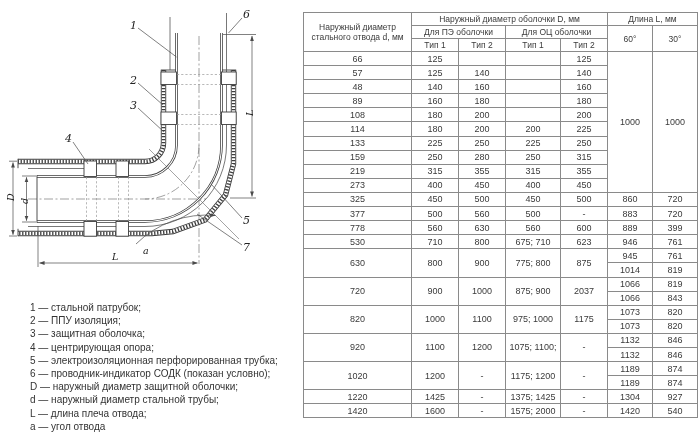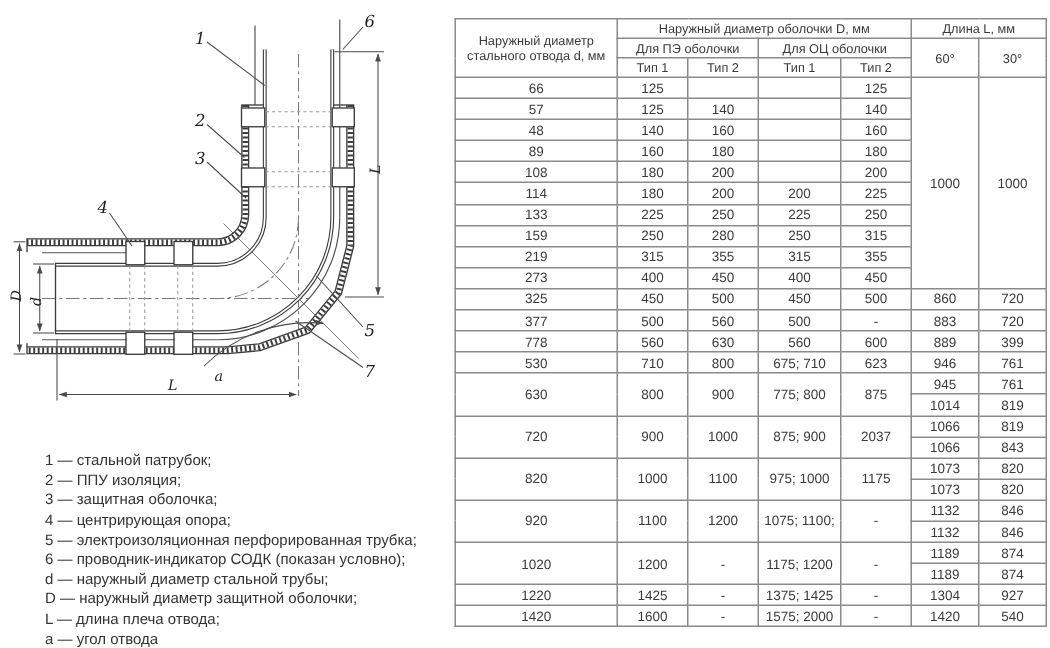--- a/index.html
+++ b/index.html
@@ -157,22 +157,22 @@
     </g>
   </svg>
 
   <div id="legend">
     <div>1 — стальной патрубок;</div>
     <div>2 — ППУ изоляция;</div>
     <div>3 — защитная оболочка;</div>
     <div>4 — центрирующая опора;</div>
     <div>5 — электроизоляционная перфорированная трубка;</div>
     <div>6 — проводник-индикатор СОДК (показан условно);</div>
+    <div>D — наружный диаметр защитной оболочки;</div>
     <div>d — наружный диаметр стальной трубы;</div>
-    <div>D — наружный диаметр защитной оболочки;</div>
     <div>L — длина плеча отвода;</div>
     <div>a — угол отвода</div>
   </div>
 
   <div id="tablewrap">
     <table>
       <colgroup>
         <col style="width:108px">
           <col style="width:47px">
           <col style="width:47px">

